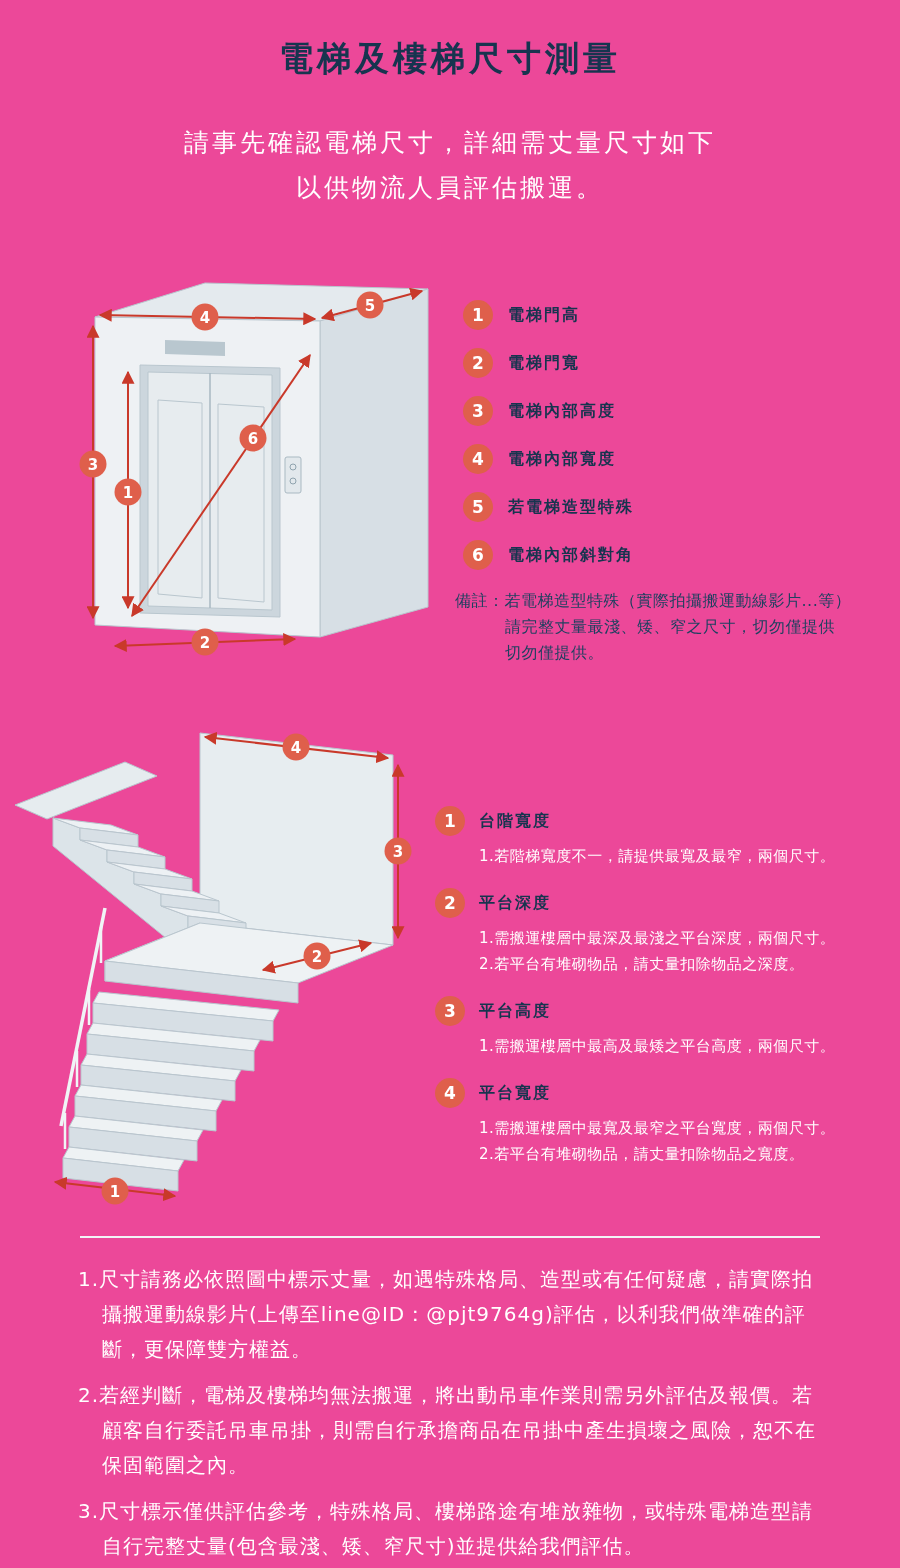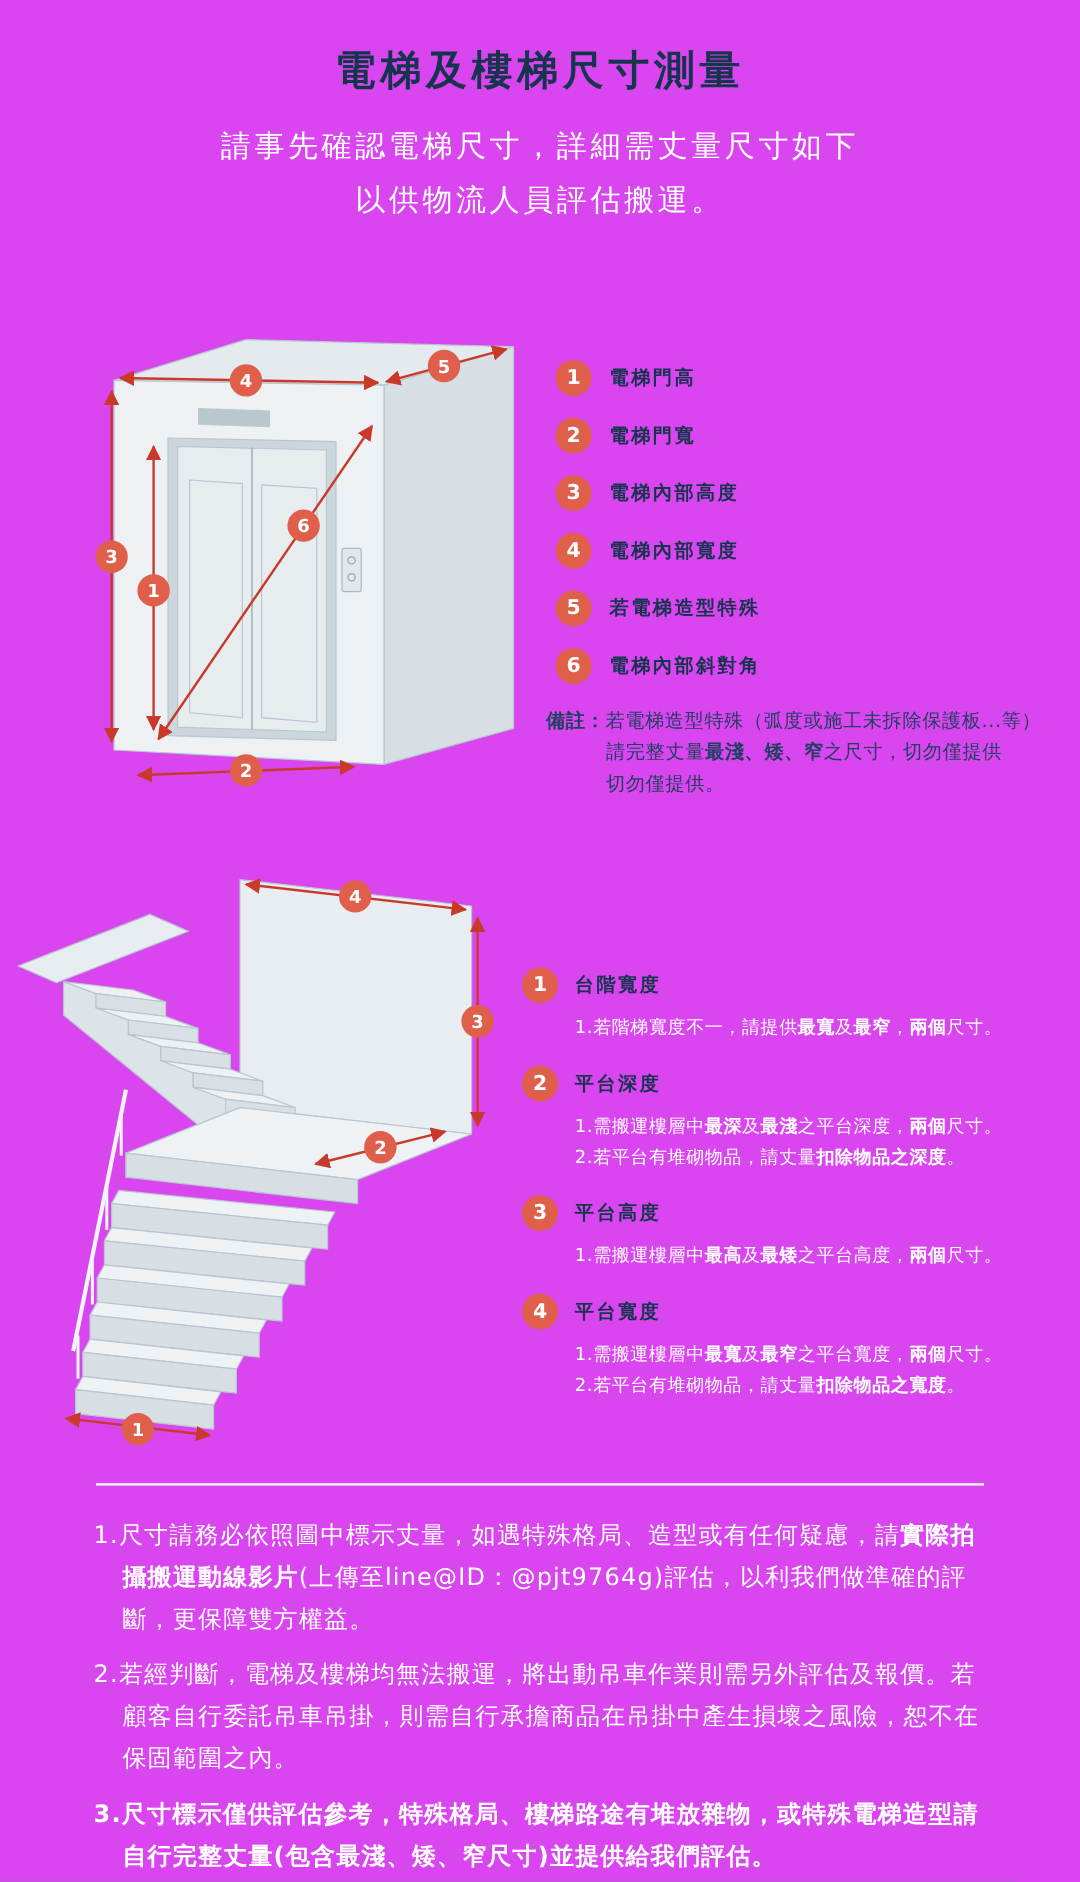--- a/index.html
+++ b/index.html
@@ -3,49 +3,49 @@
 <meta charset="utf-8">
 <style>
   * { margin:0; padding:0; box-sizing:border-box; }
   html,body { width:900px; height:1568px; }
   body {
     background:#6d8ba1;
     font-family:"DejaVu Sans","Liberation Sans",sans-serif;
     position:relative;
     overflow:hidden;
   }
-  .page { position:absolute; inset:0; background:#d946ef; }
+  .page { position:absolute; inset:0; background:#ec4899; }
 
   .title {
     position:absolute; top:36px; left:0; right:0;
     text-align:center; font-size:34px; font-weight:bold;
     color:#17344f; letter-spacing:4px;
   }
   .intro {
-    position:absolute; top:99px; left:0; right:0;
+    position:absolute; top:120px; left:0; right:0;
     text-align:center; color:#ffffff;
     font-size:25px; line-height:45px; letter-spacing:3px;
   }
 
   .elevator-figure { position:absolute; left:70px; top:280px; width:390px; height:392px; }
   .stairs-figure   { position:absolute; left:5px;  top:708px; width:430px; height:510px; }
   .figure svg { display:block; }
 
   .elevator-legend { position:absolute; left:463px; top:300px; width:432px; }
   .legend-row { display:flex; align-items:center; margin-bottom:18px; }
   .badge {
     width:30px; height:30px; border-radius:50%;
     background:#df5f4b; color:#fff; font-weight:bold; font-size:17px;
     display:flex; align-items:center; justify-content:center; flex:0 0 30px;
   }
   .legend-label { margin-left:15px; font-size:16px; font-weight:bold; color:#17344f; letter-spacing:2px; }
 
   .elev-note { margin-top:16px; margin-left:-8px; color:#1f4060; font-size:16px; line-height:26px; letter-spacing:0.5px; }
   .elev-note .cont { padding-left:50px; }
-  .b { font-weight:bold; }
+  .b { font-weight:normal; }
 
   .stairs-legend { position:absolute; left:435px; top:806px; width:458px; }
   .stair-block { margin-bottom:19px; }
   .stair-title-row { display:flex; align-items:center; margin-bottom:7px; }
   .stair-title { margin-left:14px; font-size:16px; font-weight:bold; color:#17344f; letter-spacing:2px; }
   .stair-detail { margin-left:44px; color:#ffffff; font-size:15px; line-height:26px; letter-spacing:0.5px; }
 
   .divider { position:absolute; top:1236px; left:80px; width:740px; height:2px; background:#f2f5f7; }
 
   .footer {
@@ -154,21 +154,21 @@
     <div class="legend-row">
       <span class="badge">5</span>
       <span class="legend-label">若電梯造型特殊</span>
     </div>
     <div class="legend-row">
       <span class="badge">6</span>
       <span class="legend-label">電梯內部斜對角</span>
     </div>
 
     <div class="elev-note">
-      <p><span class="b">備註：</span><span>若電梯造型特殊（弧度或施工未拆除保護板...等）</span></p>
+      <p><span class="b">備註：</span><span>若電梯造型特殊（實際拍攝搬運動線影片...等）</span></p>
       <p class="cont"><span>請完整丈量</span><span class="b">最淺、矮、窄</span><span>之尺寸，切勿僅提供</span></p>
       <p class="cont"><span>切勿僅提供。</span></p>
     </div>
   </div>
 
   <div class="stairs-figure figure">
     <svg viewBox="0 0 430 510" width="430" height="510">
       <defs>
         <marker id="arrS" viewBox="0 0 10 10" refX="9" refY="5" markerWidth="6.5" markerHeight="6.5" orient="auto-start-reverse">
           <path d="M0,0L10,5L0,10z" fill="#c9392a"></path>

